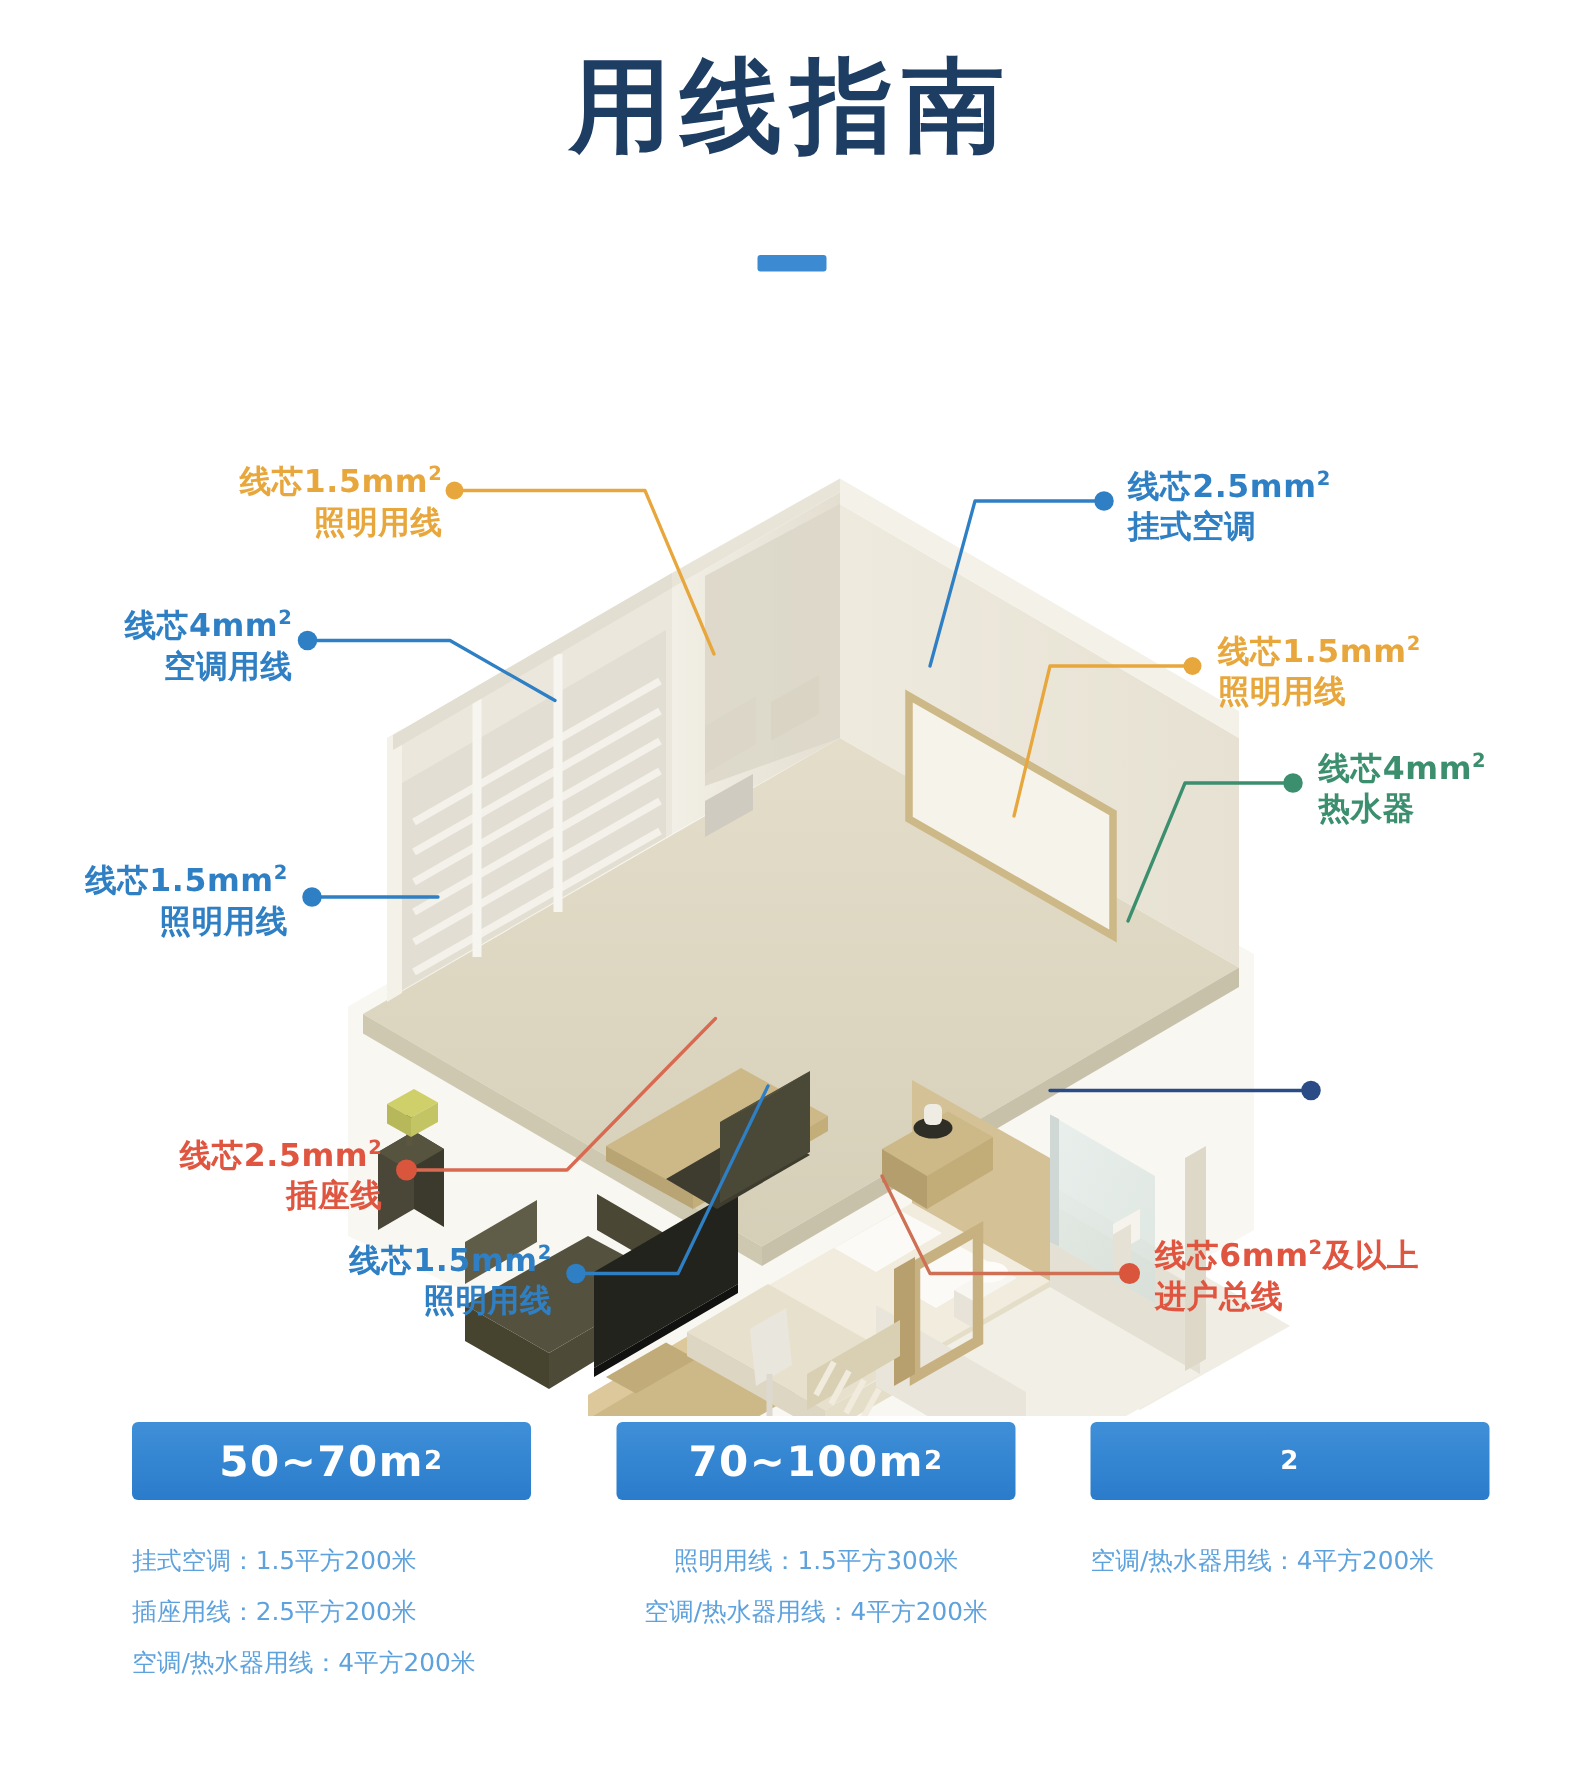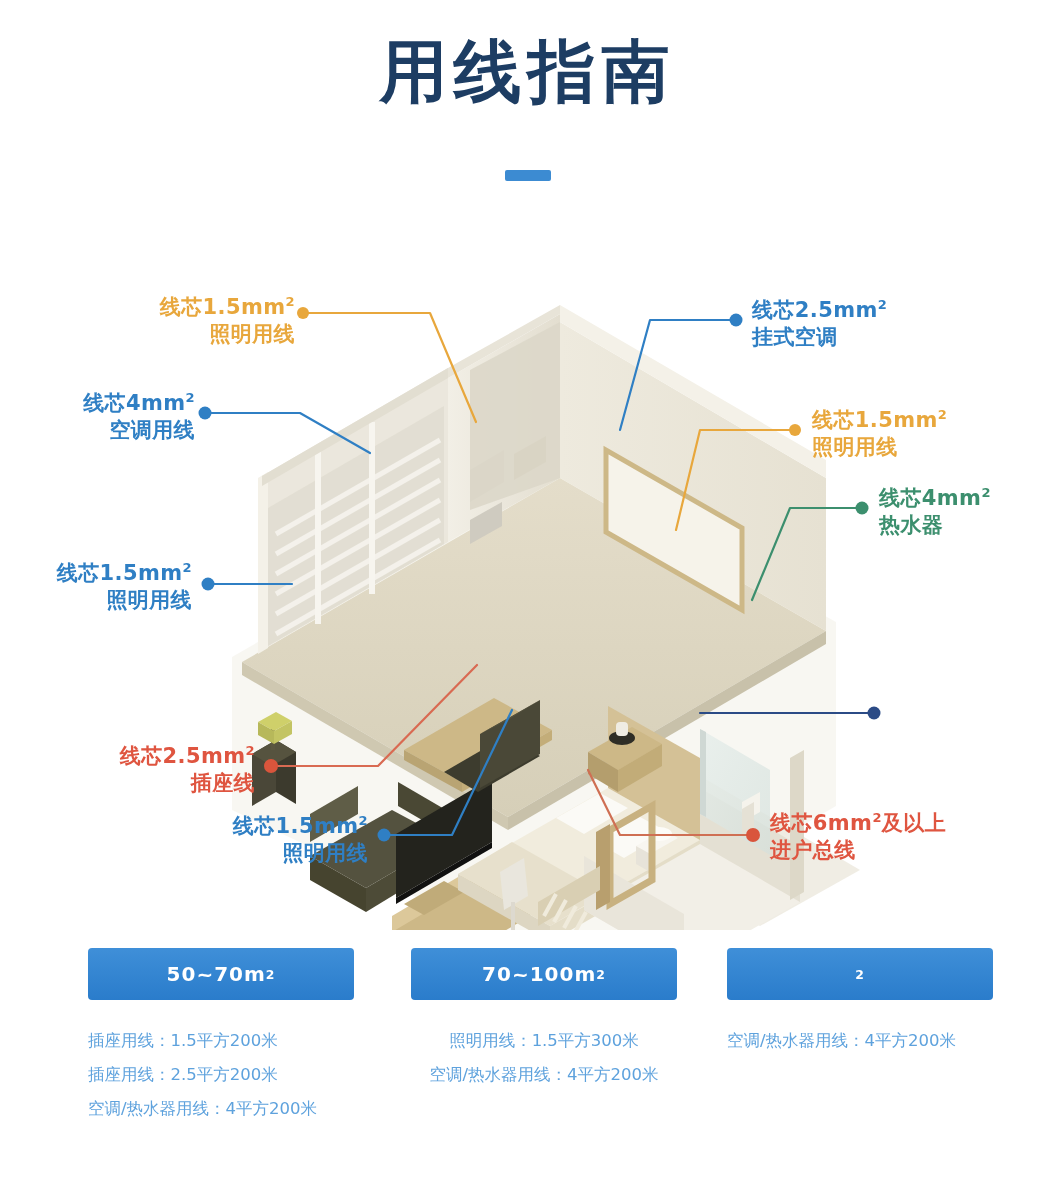--- a/index.html
+++ b/index.html
@@ -36,21 +36,21 @@
     top: 170px; left: 50%;
     transform: translateX(-50%);
     width: 46px; height: 11px;
     border-radius: 2px;
     background: #3c8bd2;
   }
 
   
   #illustration {
     position: absolute;
-    top: 210px; left: 0;
+    top: 224px; left: 0;
     width: 837px; height: 720px;
   }
   #illustration svg { display: block; }
 
   
   .callout {
     position: absolute;
     font-family: "DejaVu Sans", "Liberation Sans", sans-serif;
     font-weight: bold;
     font-size: 21px;
@@ -81,21 +81,21 @@
     width: 266px;
   }
   .card.c1 { left: 88px; }
   .card.c2 { left: 411px; text-align: center; }
   .card.c3 { left: 727px; }
   .card-head {
     height: 52px;
     background: linear-gradient(180deg, #3f8fd8 0%, #2a7ccb 100%);
     border-radius: 4px;
     color: #ffffff;
-    font-size: 20px;
+    font-size: 28px;
     font-weight: bold;
     display: flex;
     align-items: center;
     justify-content: center;
     letter-spacing: 1px;
     font-family: "DejaVu Sans", "Liberation Sans", sans-serif;
   }
   .card-head .sup2 { font-size: 0.62em; vertical-align: super; }
   .card-body {
     margin-top: 24px;
@@ -368,21 +368,21 @@
 </div>
 
 <div id="cards">
 
   <div class="card c1">
     <div class="card-head">
       <span>50~70m</span>
         <span class="sup2">2</span>
     </div>
     <div class="card-body">
-      <span class="row">插座用线：1.5平方200米</span>
+      <span class="row">挂式空调：1.5平方200米</span>
       <span class="row">插座用线：2.5平方200米</span>
       <span class="row">空调/热水器用线：4平方200米</span>
     </div>
   </div>
 
   <div class="card c2">
     <div class="card-head">
       <span>70~100m</span>
         <span class="sup2">2</span>
     </div>

